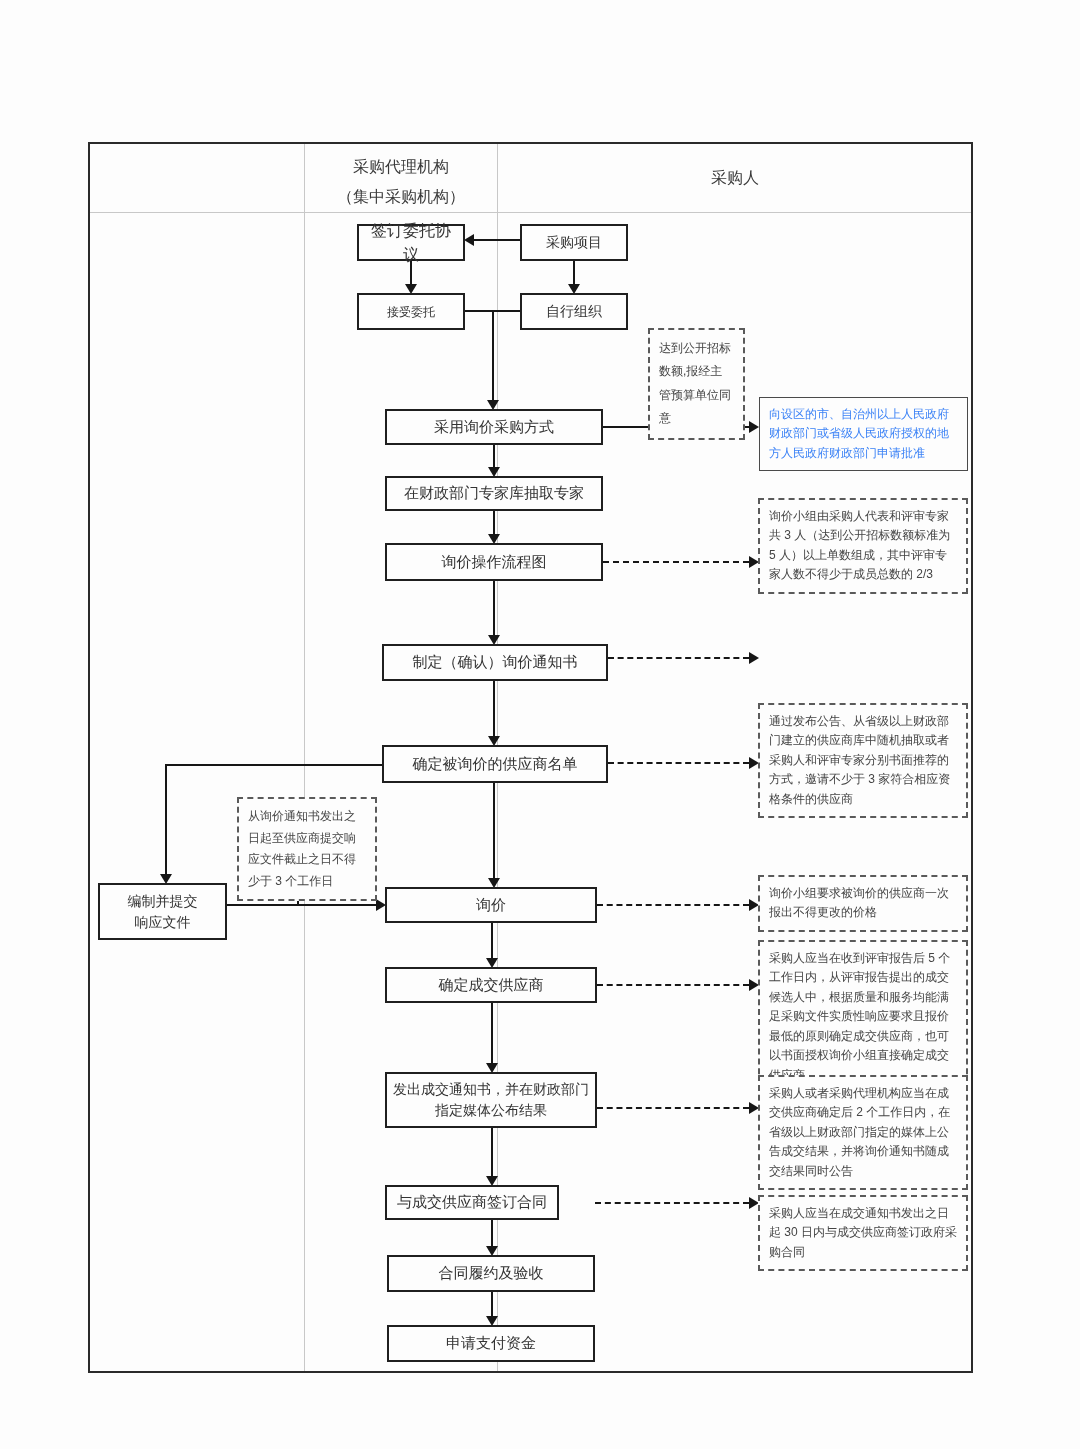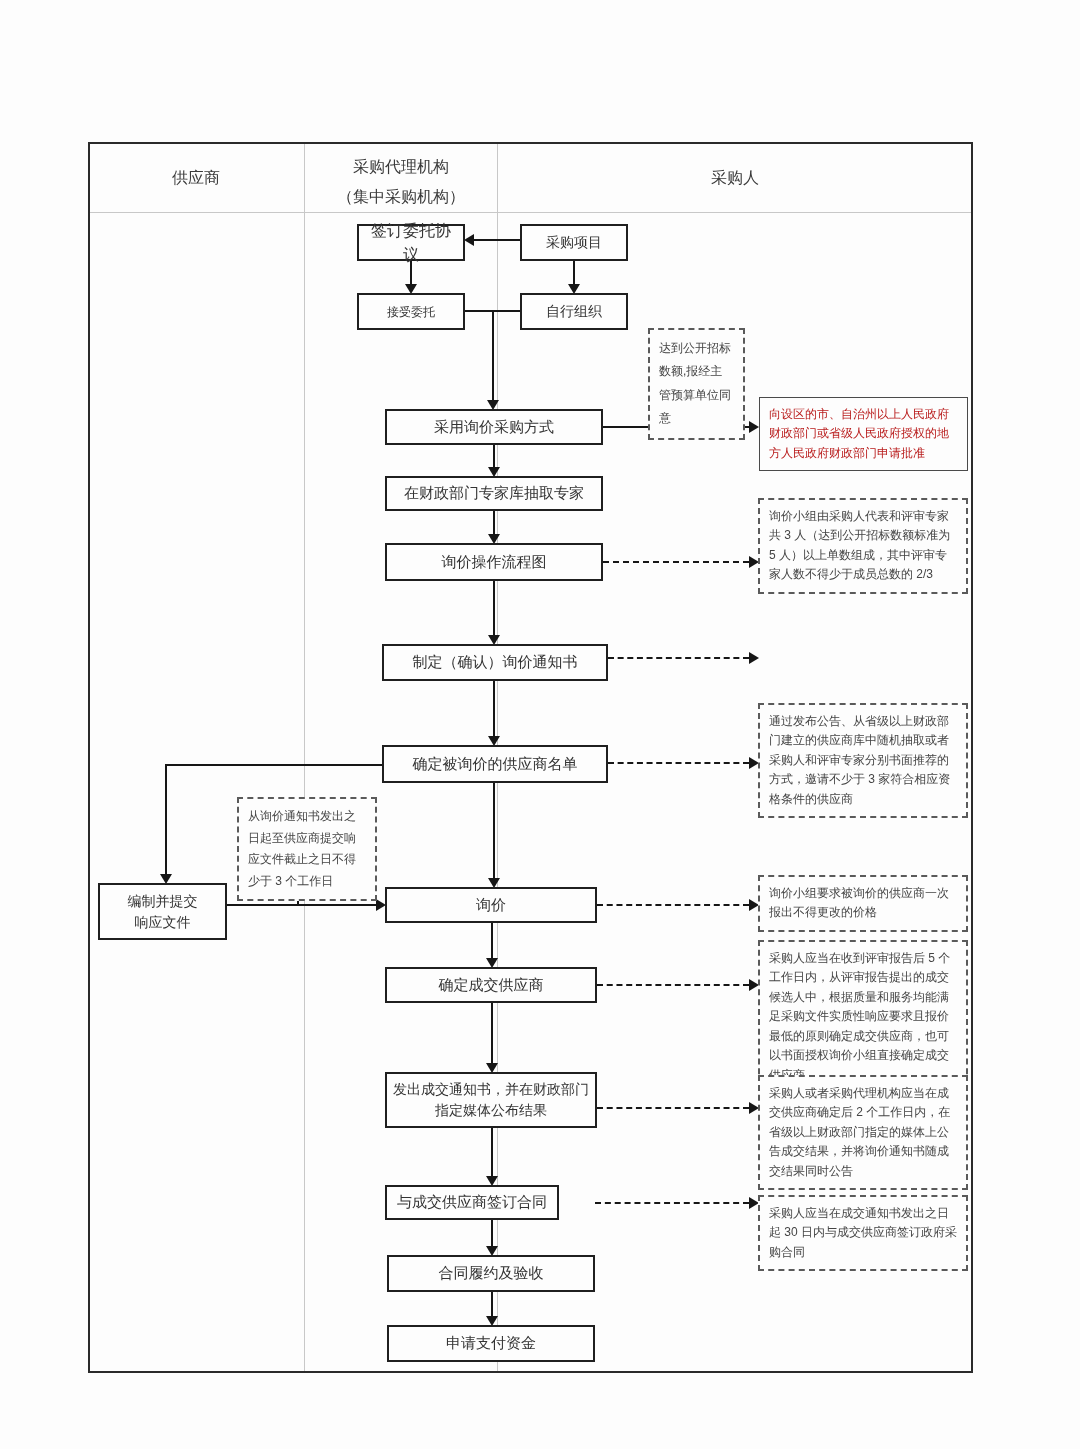--- a/index.html
+++ b/index.html
@@ -12,21 +12,21 @@
          border:2px solid #2b2b2b;box-sizing:border-box;background:transparent;}
   .sep{position:absolute;width:1px;background:#c8c8c8;}
   .hdiv{position:absolute;height:1px;background:#c8c8c8;}
   .lane-label{position:absolute;text-align:center;font-size:16px;color:#3a3a3a;line-height:1.9;}
   .node{position:absolute;border:2px solid #1f1f1f;background:#fdfdfd;box-sizing:border-box;
         display:flex;flex-direction:column;align-items:center;justify-content:center;
         text-align:center;font-size:15px;color:#333;line-height:1.5;padding:2px 6px;z-index:3;}
   .note{position:absolute;border:2px dashed #5a5a5a;background:#fdfdfd;box-sizing:border-box;
         font-size:12px;line-height:1.62;color:#444;padding:7px 9px;text-align:left;z-index:3;}
   .note-solid{position:absolute;border:1.5px solid #4a4a4a;background:#fdfdfd;box-sizing:border-box;
-        font-size:12px;line-height:1.62;color:#b91c1c;padding:7px 9px;text-align:left;z-index:3;}
+        font-size:12px;line-height:1.62;color:#3b82f6;padding:7px 9px;text-align:left;z-index:3;}
   .vline{position:absolute;width:0;border-left:2px solid #161616;z-index:2;}
   .hline{position:absolute;height:0;border-top:2px solid #161616;z-index:2;}
   .dline{position:absolute;height:0;border-top:2px dashed #161616;z-index:2;}
   .ah-down{position:absolute;width:0;height:0;border-left:6px solid transparent;
            border-right:6px solid transparent;border-top:10px solid #161616;z-index:2;}
   .ah-right{position:absolute;width:0;height:0;border-top:6px solid transparent;
             border-bottom:6px solid transparent;border-left:10px solid #161616;z-index:2;}
   .ah-left{position:absolute;width:0;height:0;border-top:6px solid transparent;
            border-bottom:6px solid transparent;border-right:10px solid #161616;z-index:2;}
 </style>
@@ -34,21 +34,20 @@
 <body>
 
 <div class="page">
 
 
   <div class="frame"></div>
   <div class="sep" style="left:304px;top:144px;height:1227px;"></div>
   <div class="sep" style="left:497px;top:144px;height:1227px;"></div>
   <div class="hdiv" style="left:90px;top:212px;width:881px;"></div>
 
-  <div class="lane-label" style="left:88px;top:163px;width:216px;">供应商</div>
   <div class="lane-label" style="left:305px;top:152px;width:192px;">
     <div>采购代理机构</div>
     <div>（集中采购机构）</div>
   </div>
   <div class="lane-label" style="left:497px;top:163px;width:476px;">采购人</div>
 
   <div class="node" style="left:357px;top:224px;width:108px;height:37px;font-size:16px;">签订委托协议</div>
   <div class="node" style="left:520px;top:224px;width:108px;height:37px;font-size:14px;">采购项目</div>
   <div class="node" style="left:357px;top:293px;width:108px;height:37px;font-size:12px;">接受委托</div>
   <div class="node" style="left:520px;top:293px;width:108px;height:37px;font-size:14px;">自行组织</div>

